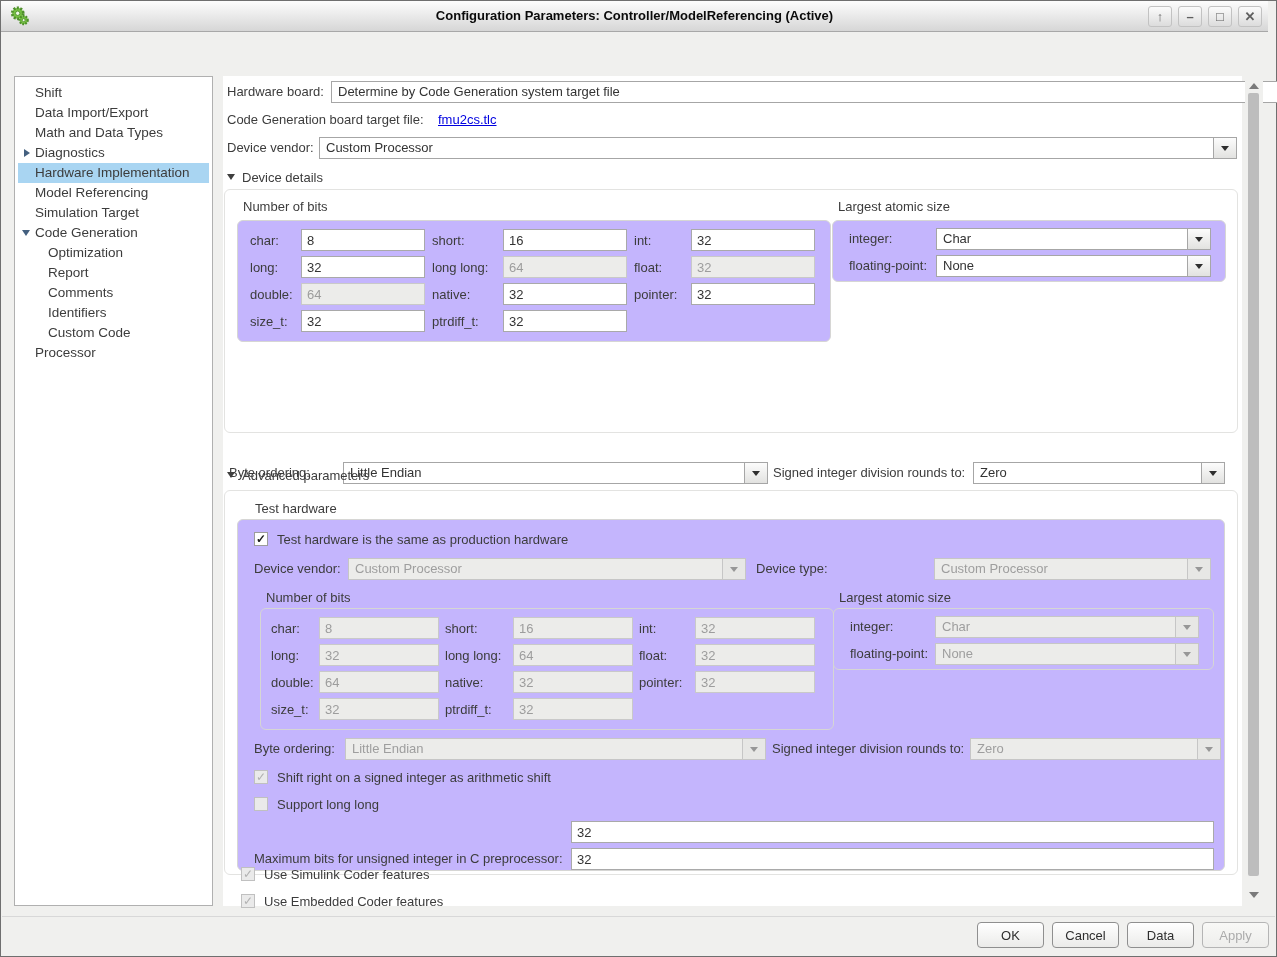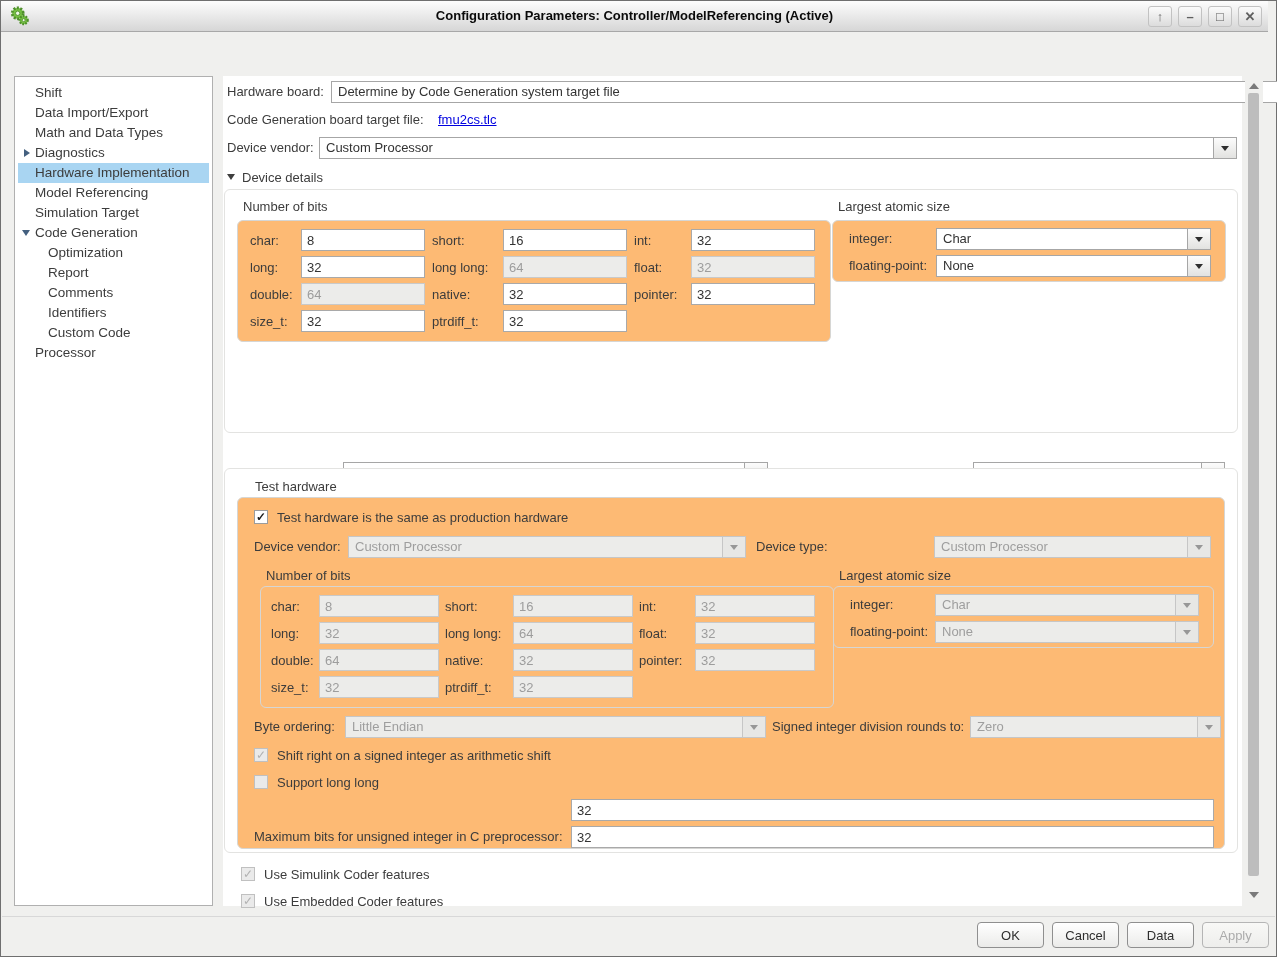--- a/index.html
+++ b/index.html
@@ -35,21 +35,21 @@
   .tri-r{position:absolute;left:6px;top:6px;width:0;height:0;
          border-top:4px solid transparent;border-bottom:4px solid transparent;border-left:6px solid #44607f}
   .tri-d-b{position:absolute;left:4px;top:7px;width:0;height:0;
          border-left:4px solid transparent;border-right:4px solid transparent;border-top:6px solid #44607f}
 
   
   .main{position:absolute;left:222px;top:75px;width:1019px;height:830px;background:#fff}
   .albl{position:absolute;line-height:22px;white-space:nowrap}
   .gtitle{position:absolute;line-height:16px;white-space:nowrap;color:#3c3c3c}
   .panel{position:absolute;border:1px solid #e3e3e1;border-radius:6px;box-sizing:border-box;background:#fff}
-  .gbox{position:absolute;border:1px solid #d6d6d4;border-radius:6px;box-sizing:border-box;background:#fdba74}
+  .gbox{position:absolute;border:1px solid #d6d6d4;border-radius:6px;box-sizing:border-box;background:#c4b5fd}
   .disc{position:absolute;height:20px;display:flex;align-items:center;gap:7px;cursor:default}
   .tri-d{width:0;height:0;border-left:4px solid transparent;border-right:4px solid transparent;border-top:6px solid #3f3f3f}
 
   .txt{position:static;height:22px;box-sizing:border-box;border:1px solid #a9a9a9;background:#fff;
        padding:0 5px;font:13px "Liberation Sans",sans-serif;color:#333;width:100%}
   .txt.abs{position:absolute}
   .txt.dis{background:#ececea;color:#9d9d9d;border-color:#c9c9c9}
 
   .combo{position:absolute;height:22px;box-sizing:border-box;border:1px solid #a6a6a6;background:#fff;
          display:flex;align-items:stretch}
@@ -237,21 +237,21 @@
         <span class="cb"></span>
         <span class="cbl">Support long long</span>
       </div>
     </div>
 
     <div class="disc" style="left:4px;top:389px">
       <span class="tri-d"></span>
       <span>Advanced parameters</span>
     </div>
 
-    <div class="panel" style="left:1px;top:392px;width:1014px;height:385px">
+    <div class="panel" style="left:1px;top:414px;width:1014px;height:385px">
       <span class="gtitle" style="left:30px;top:10px">Test hardware</span>
       <div class="gbox" style="left:12px;top:28px;width:988px;height:352px">
 
         <div class="cbrow" style="left:16px;top:10px">
           <span class="cb">
               <span class="cmk">✓</span>
             </span>
           <span class="cbl">Test hardware is the same as production hardware</span>
         </div>
 

